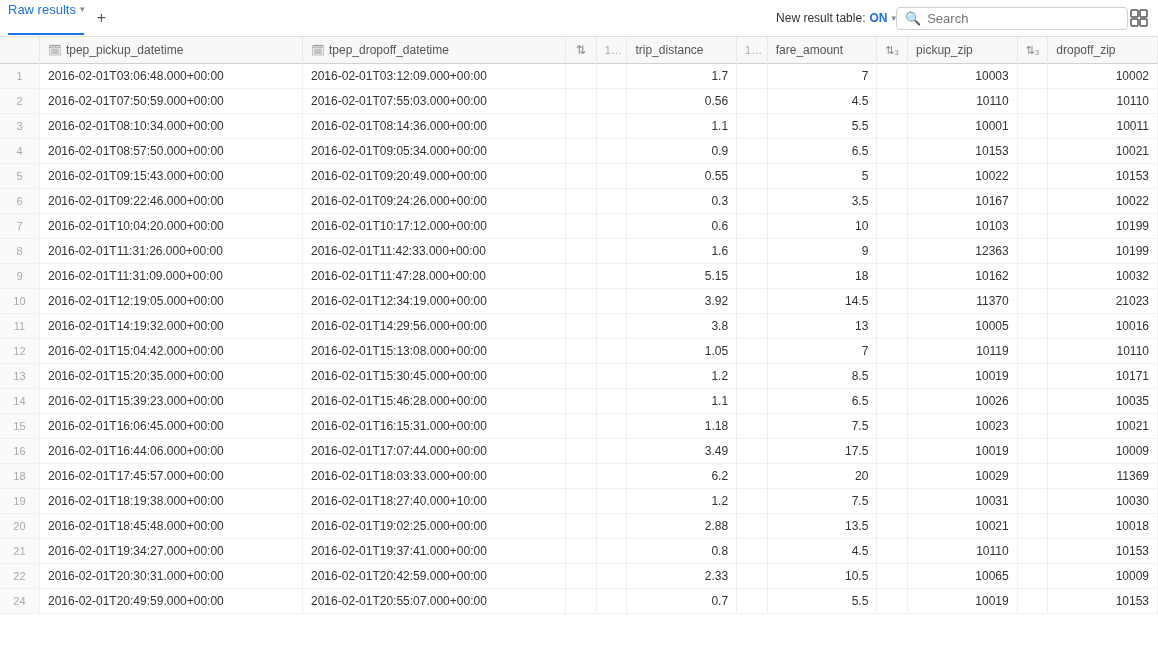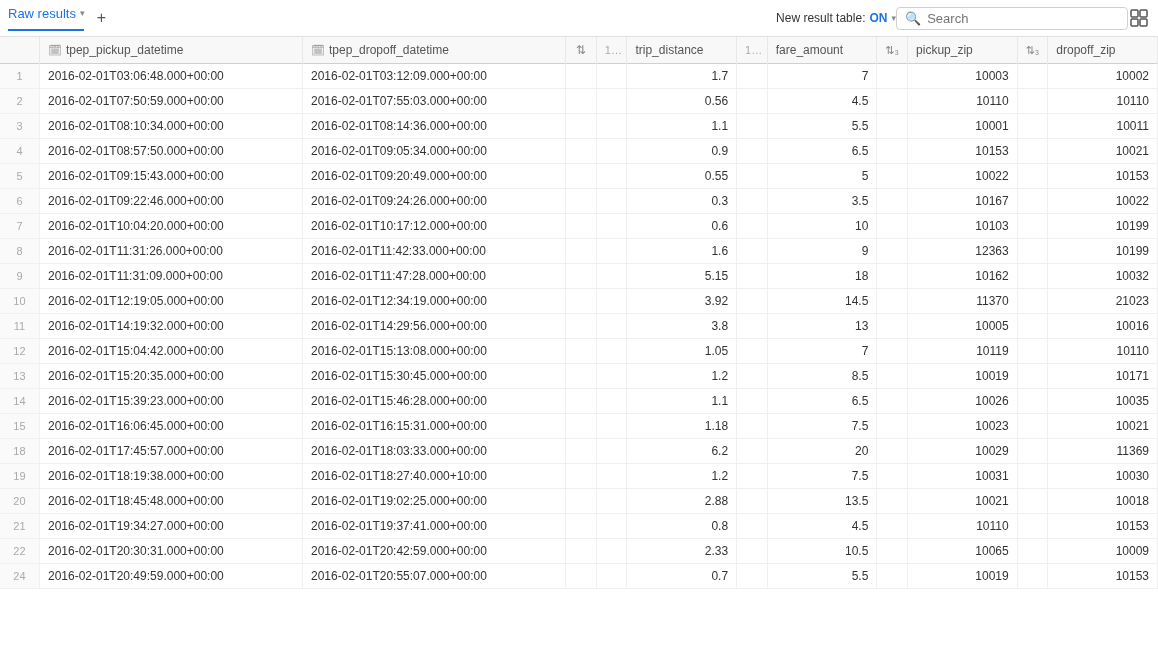--- a/index.html
+++ b/index.html
@@ -29,21 +29,21 @@
     }
     .raw-results-btn {
       display: flex;
       align-items: center;
       gap: 4px;
       font-size: 13px;
       font-weight: 500;
       color: #1a73e8;
       cursor: pointer;
       border-bottom: 2px solid #1a73e8;
-      padding-bottom: 8px;
+      padding-bottom: 16px;
       background: none;
       border-top: none;
       border-left: none;
       border-right: none;
     }
     .add-btn {
       display: flex;
       align-items: center;
       justify-content: center;
       width: 22px;
@@ -468,20 +468,34 @@
     <td></td>
     <td class="num">1.18</td>
     <td></td>
     <td class="num">7.5</td>
     <td></td>
     <td class="num">10023</td>
     <td></td>
     <td class="num">10021</td>
   </tr>
         <tr>
+    <td class="row-num">16</td>
+    <td>2016-02-01T16:44:06.000+00:00</td>
+    <td>2016-02-01T17:07:44.000+00:00</td>
+    <td></td>
+    <td></td>
+    <td class="num">3.49</td>
+    <td></td>
+    <td class="num">17.5</td>
+    <td></td>
+    <td class="num">10019</td>
+    <td></td>
+    <td class="num">10009</td>
+  </tr>
+        <tr>
     <td class="row-num">18</td>
     <td>2016-02-01T17:45:57.000+00:00</td>
     <td>2016-02-01T18:03:33.000+00:00</td>
     <td></td>
     <td></td>
     <td class="num">6.2</td>
     <td></td>
     <td class="num">20</td>
     <td></td>
     <td class="num">10029</td>

